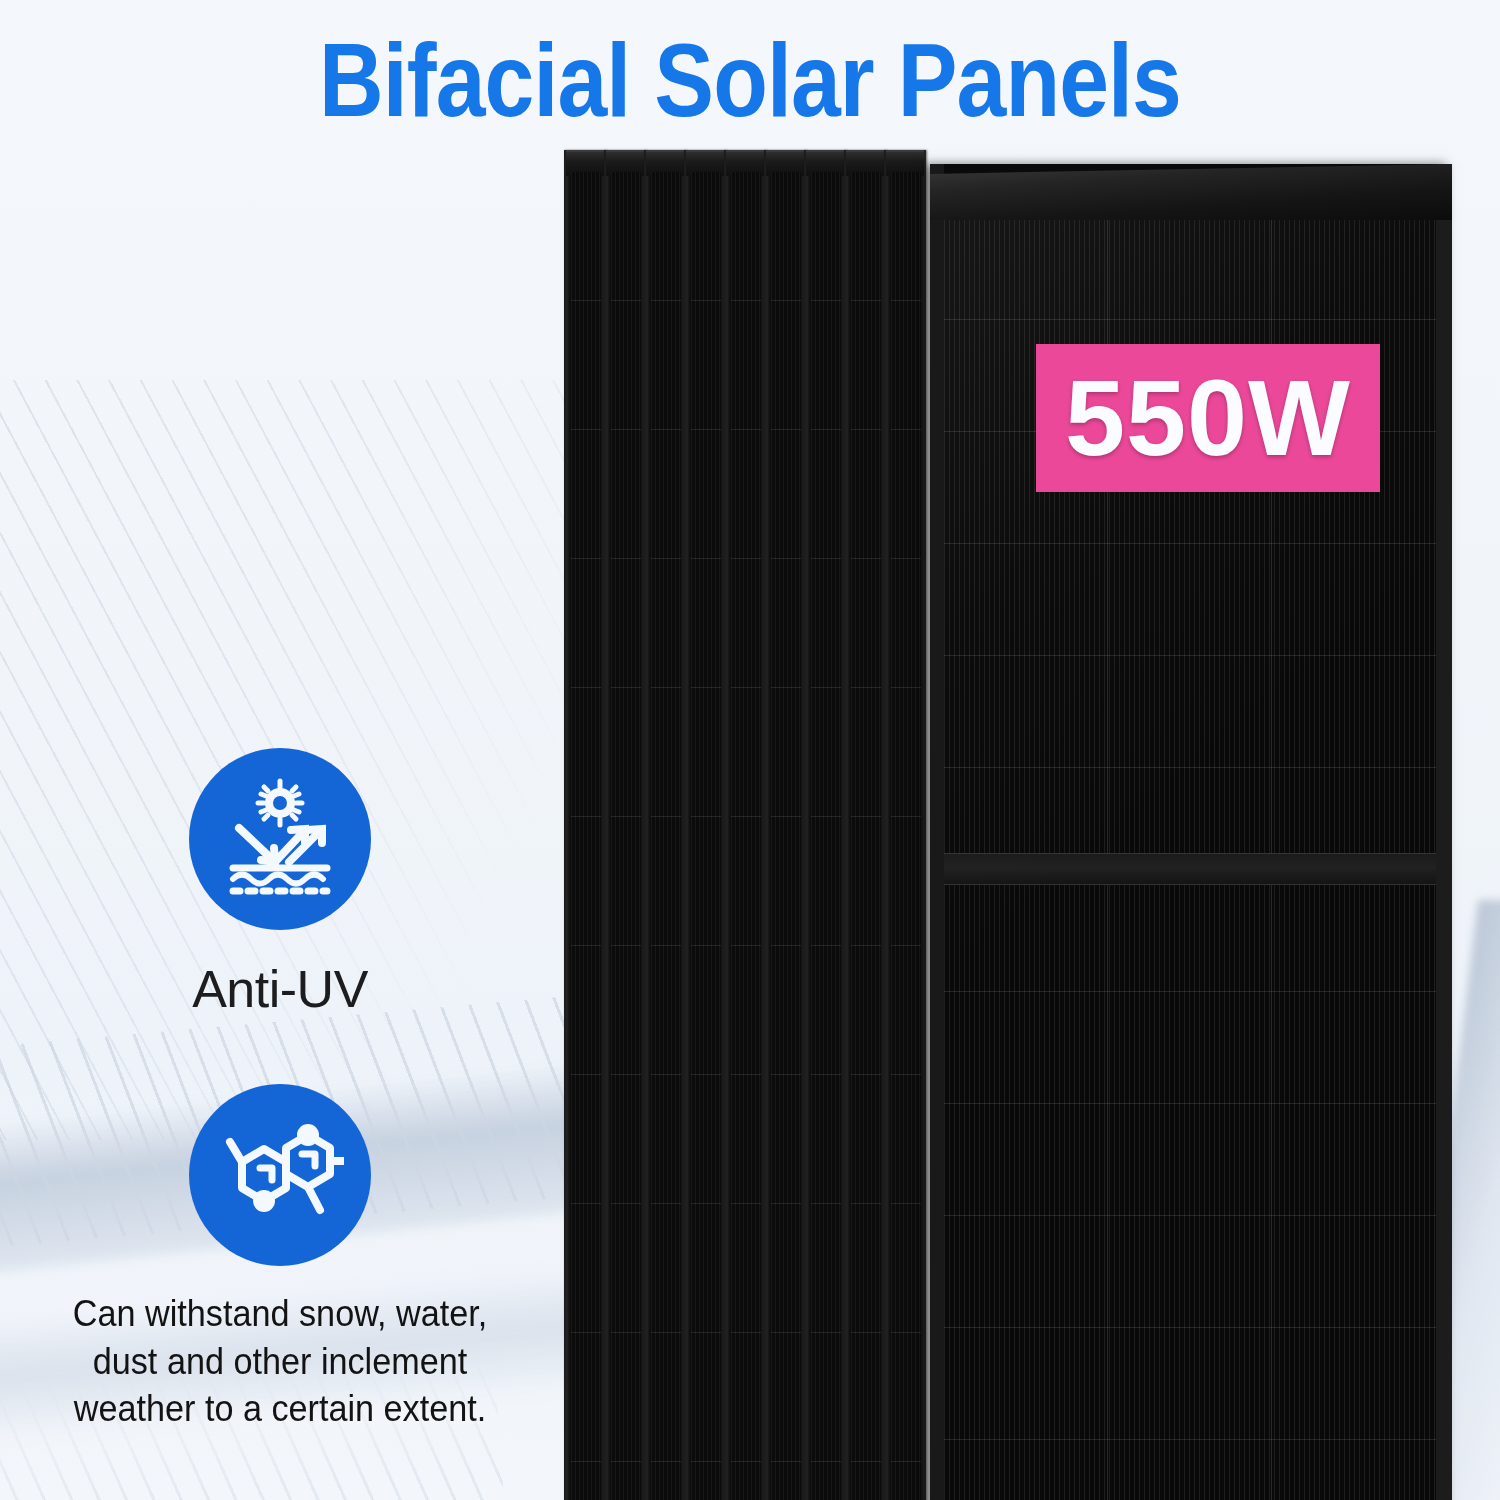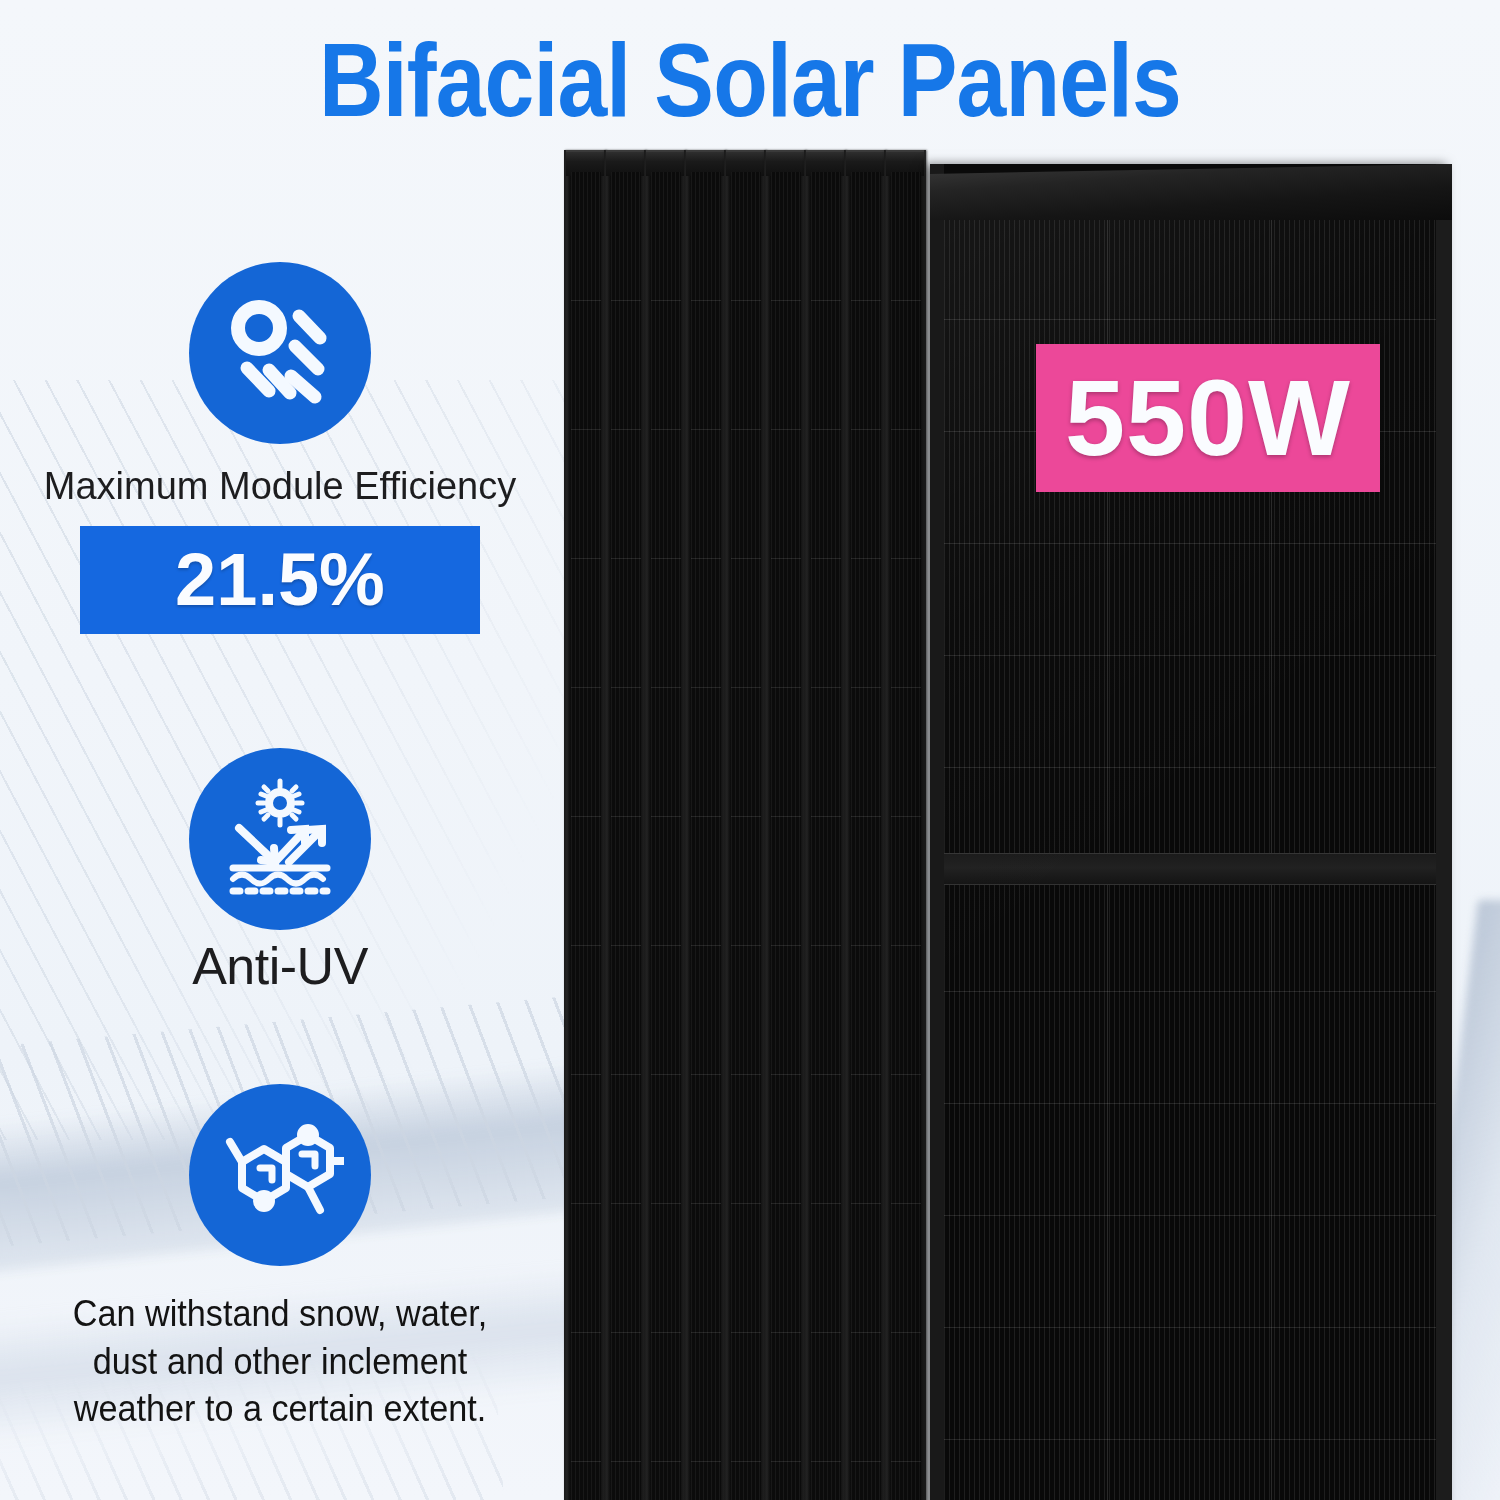--- a/index.html
+++ b/index.html
@@ -275,21 +275,21 @@
   .feature-label {
     font-family: "Liberation Sans", sans-serif;
     font-size: 38px;
     color: #1d1d1f;
     margin-top: 20px;
     line-height: 1.2;
     letter-spacing: 0px;
   }
   .feature-label.big {
     font-size: 52px;
-    margin-top: 5px;
+    margin-top: 28px;
     letter-spacing: -0.5px;
   }
   .feature-caption {
     font-family: "Liberation Sans Narrow", "Liberation Sans", sans-serif;
     font-size: 36px;
     color: #131313;
     margin-top: 24px;
     line-height: 1.32;
     padding: 0 26px;
     transform: scaleX(0.95);
@@ -378,38 +378,20 @@
         <div class="fp-sheen"></div>
       </div>
       <div class="fp-top"></div>
     </div>
   </div>
 
   <div id="watt-badge">
     <span class="watt-text">550W</span>
   </div>
 
-  <div class="feature" id="feature-efficiency">
-    <div class="icon-circle">
-      <svg width="118" height="118" viewBox="0 0 118 118" aria-hidden="true">
-        <g fill="none" stroke="#f4f9ff" stroke-width="13" stroke-linecap="round">
-          <circle cx="38" cy="34" r="21" stroke-width="14"></circle>
-          <line x1="78" y1="22" x2="99" y2="44"></line>
-          <line x1="74" y1="52" x2="97" y2="75"></line>
-          <line x1="70" y1="82" x2="94" y2="103"></line>
-          <line x1="26" y1="74" x2="48" y2="97"></line>
-          <line x1="48" y1="76" x2="69" y2="99"></line>
-        </g>
-      </svg>
-    </div>
-    <div class="feature-label">Maximum Module Efficiency</div>
-    <div id="pct-badge">
-      <span class="pct-text">21.5%</span>
-    </div>
-  </div>
 
   <div class="feature" id="feature-antiuv">
     <div class="icon-circle">
       <svg width="126" height="126" viewBox="0 0 126 126" aria-hidden="true">
         <g fill="none" stroke="#f4f9ff" stroke-linecap="round">
 
           <circle cx="63" cy="27" r="11" stroke-width="8"></circle>
           <g stroke-width="5">
             <line x1="63" y1="5" x2="63" y2="11"></line>
             <line x1="63" y1="43" x2="63" y2="49"></line>

